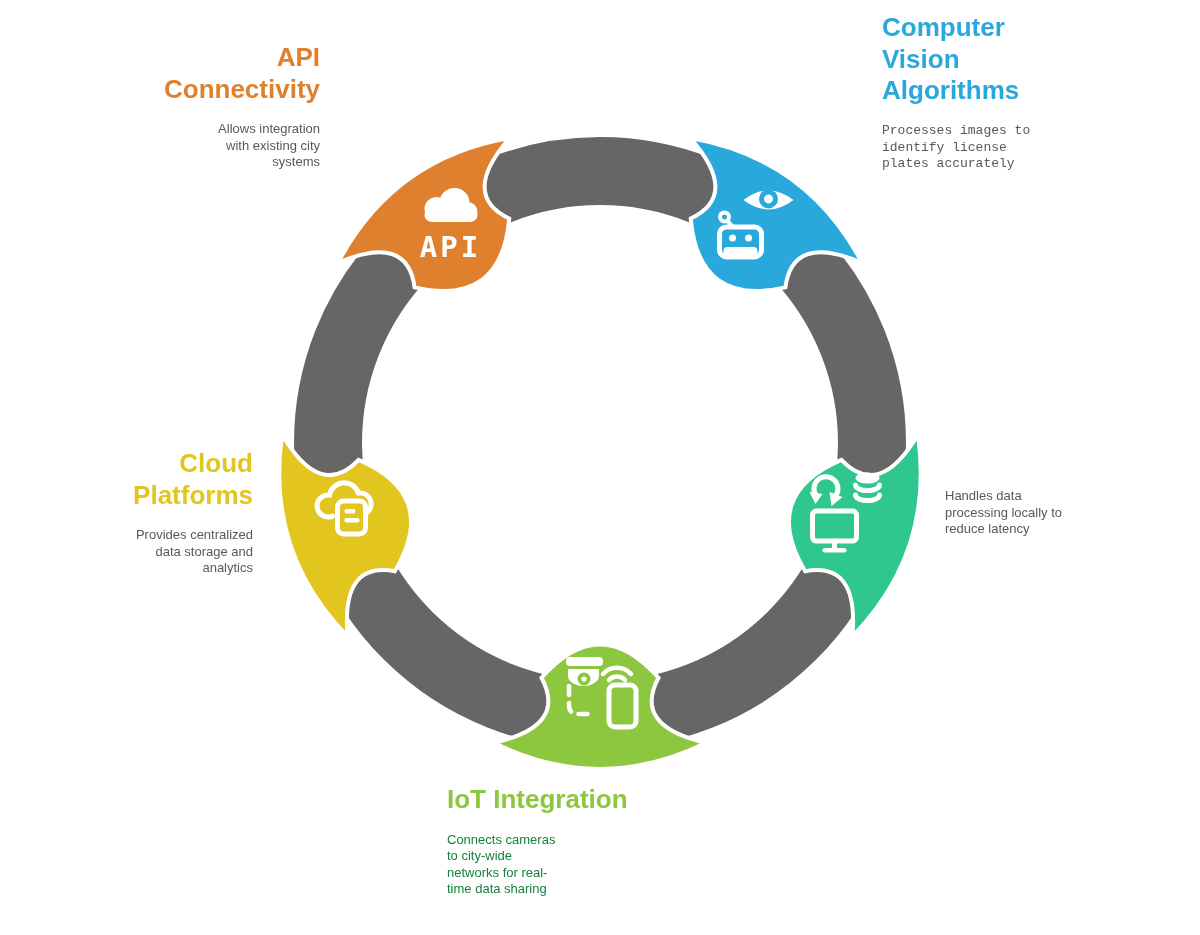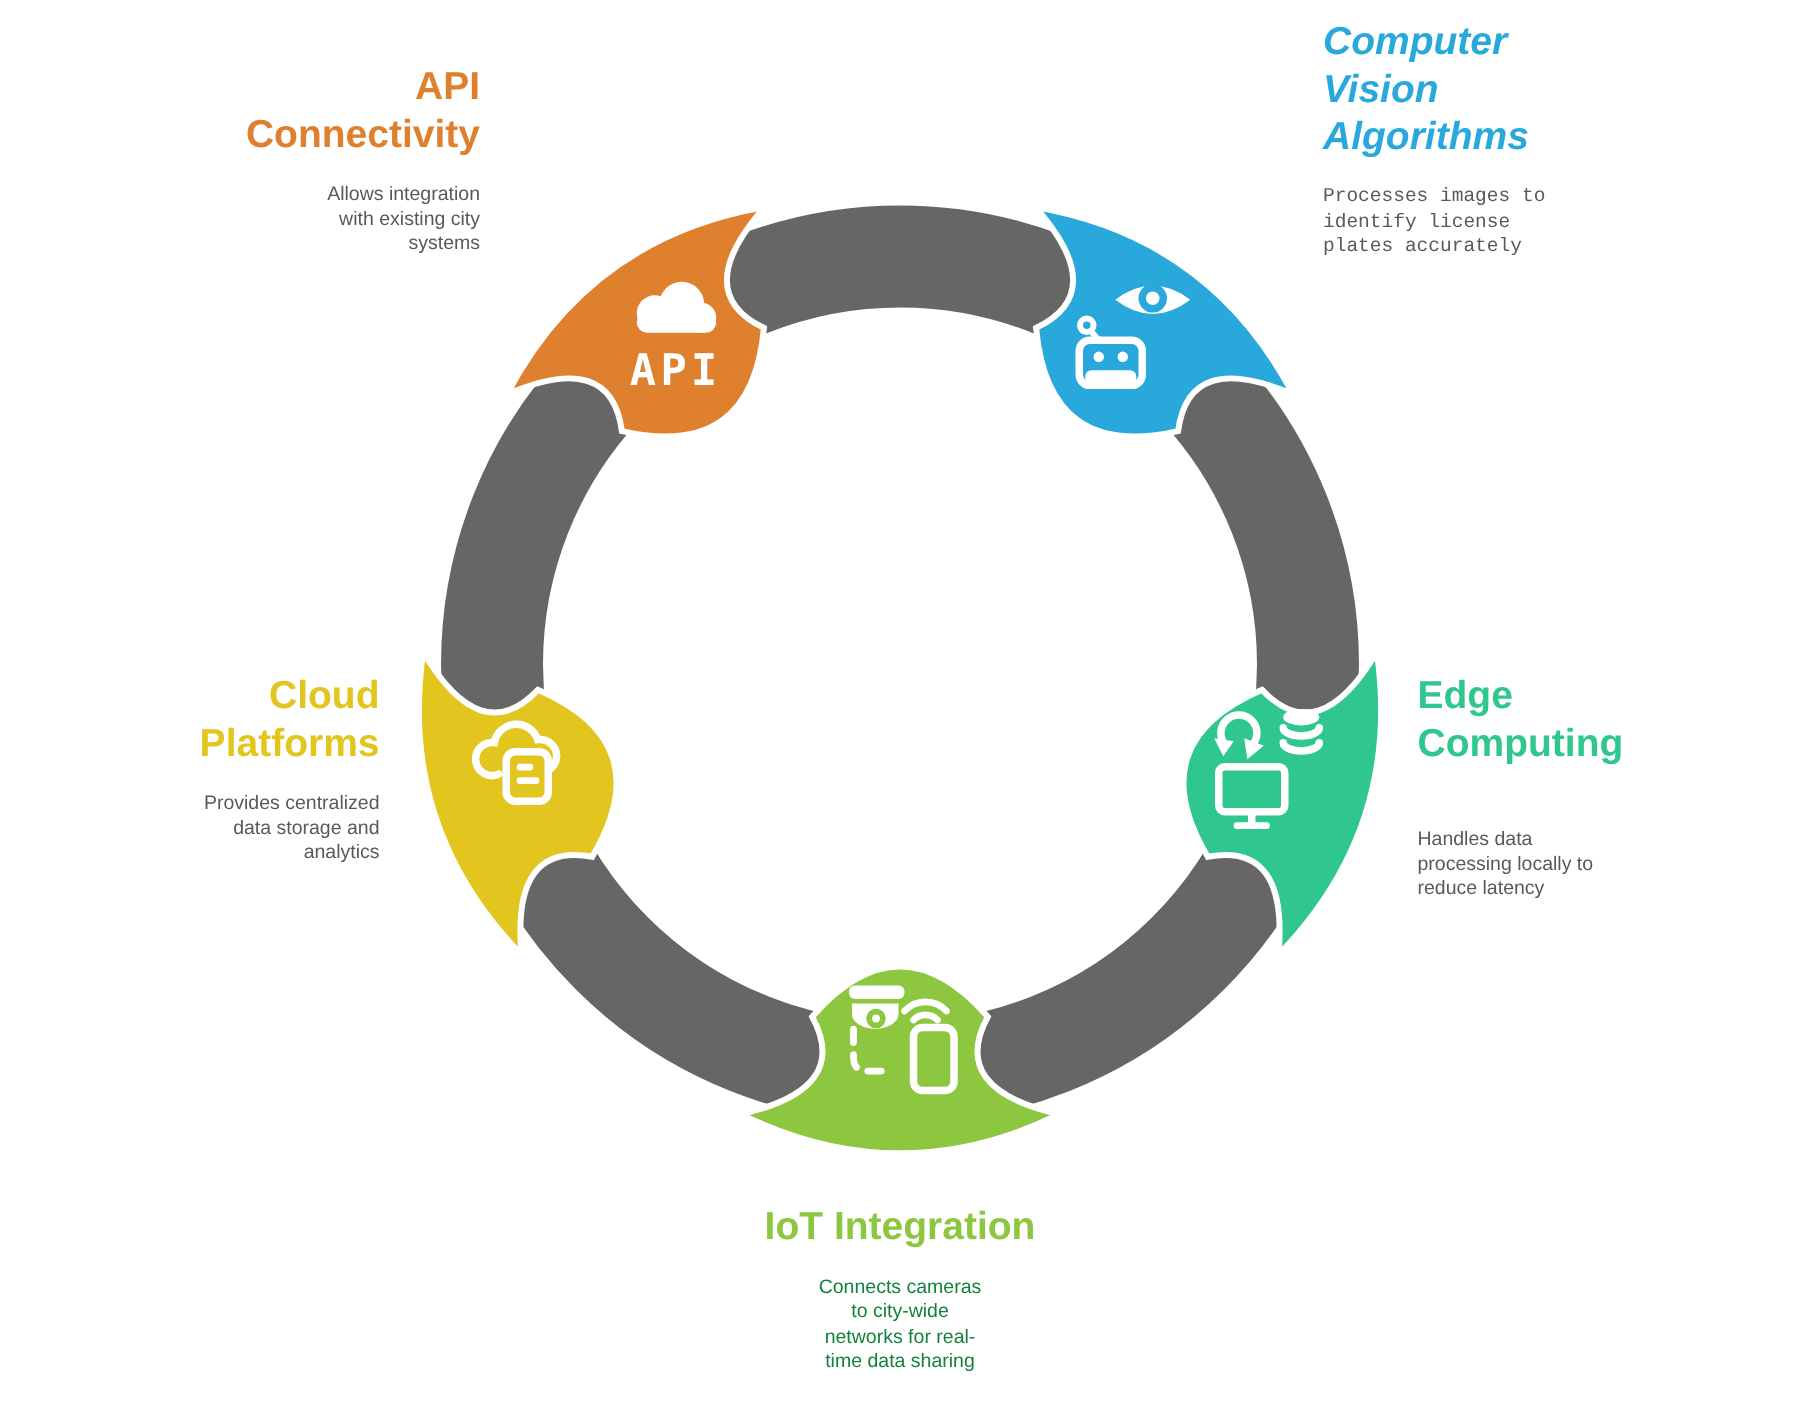--- a/index.html
+++ b/index.html
@@ -5,21 +5,21 @@
   html,body{margin:0;padding:0;background:#fff;}
   #canvas{position:relative;width:1200px;height:935px;background:#fff;overflow:hidden;
           font-family:"Liberation Sans",sans-serif;}
   svg{position:absolute;left:0;top:0;}
   .ribbon{stroke:#fff;stroke-width:4;stroke-linejoin:miter;stroke-miterlimit:12;}
   .label{position:absolute;}
   .label .title{font-weight:bold;font-size:26px;line-height:1.22;white-space:pre-line;display:block;}
   .label .desc{margin-top:16px;font-size:13px;line-height:1.27;color:#58595B;white-space:pre-line;display:block;}
   .align-right{text-align:right;}
   .align-left{text-align:left;}
-  .align-center{text-align:center;margin-top:18px;}
+  .align-center{}
   .api-text{font-family:"DejaVu Sans Mono",monospace;font-weight:bold;font-size:29px;letter-spacing:3px;fill:#fff;}
 </style>
 </head>
 <body>
 
 <div id="canvas">
 
   <svg width="1200" height="935" viewBox="0 0 1200 935">
 
     <circle cx="600" cy="443" r="272" fill="none" stroke-width="68" stroke="#666666"></circle>
@@ -106,31 +106,29 @@
 
   <div class="label align-right" style="left:40px;top:42px;width:280px;">
     <span class="title" style="color: rgb(222, 128, 46);">API
 Connectivity</span>
     <span class="desc" style="color: rgb(88, 89, 91);">Allows integration
 with existing city
 systems</span>
   </div>
 
   <div class="label align-left" style="left:882px;top:12px;width:260px;">
-    <span class="title" style="color: rgb(41, 168, 220); font-style: italic;">Computer
+    <span class="title" style="color: rgb(41, 168, 220);">Computer
 Vision
 Algorithms</span>
     <span class="desc" style="color: rgb(88, 89, 91); font-family: Liberation Mono, monospace;">Processes images to
 identify license
 plates accurately</span>
   </div>
 
   <div class="label align-left" style="left:945px;top:448px;width:240px;">
-    <span class="title" style="color: rgb(48, 199, 142);">Edge
-Computing</span>
     <span class="desc" style="color: rgb(88, 89, 91); margin-top: 40px;">Handles data
 processing locally to
 reduce latency</span>
   </div>
 
   <div class="label align-center" style="left:447px;top:784px;width:306px;">
     <span class="title" style="color: rgb(141, 198, 63);">IoT Integration</span>
     <span class="desc" style="color: #15803d;">Connects cameras
 to city-wide
 networks for real-

